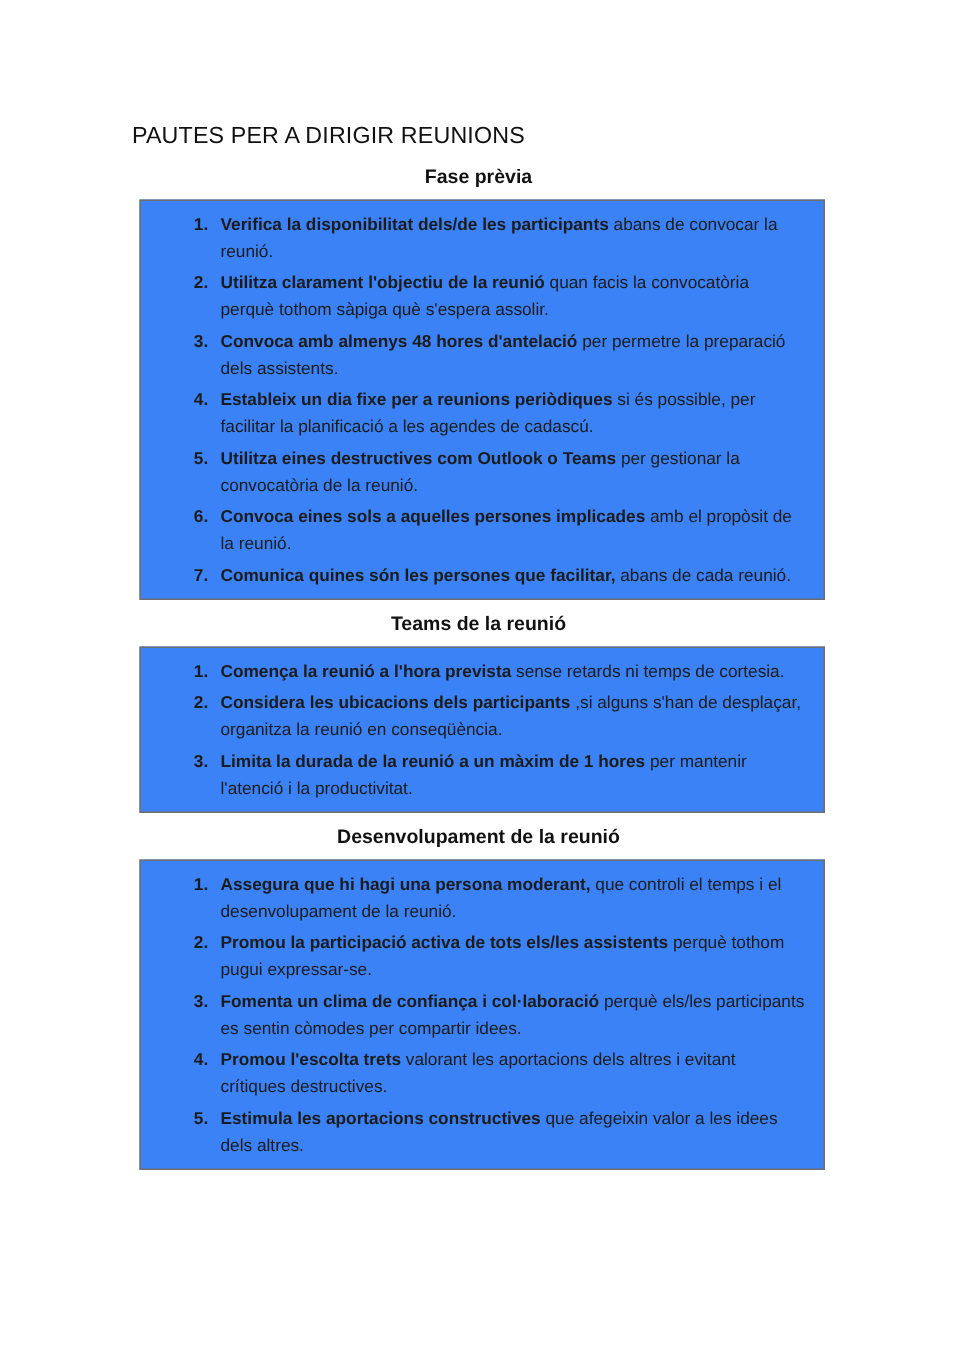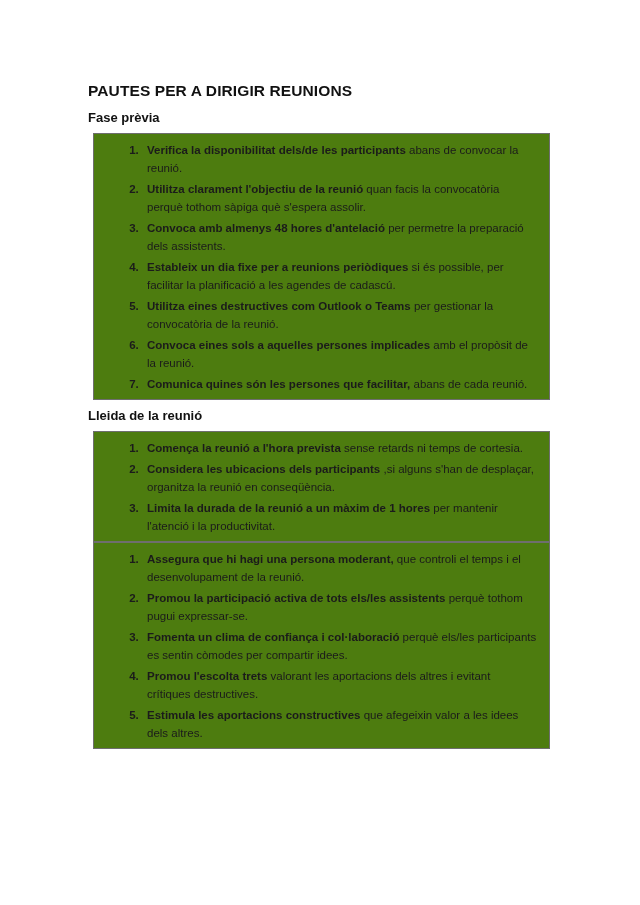--- a/index.html
+++ b/index.html
@@ -13,40 +13,41 @@
     height: 905px;
     background: #ffffff;
     color: #1b1b1b;
     font-family: "Liberation Sans", "DejaVu Sans", sans-serif;
     box-sizing: border-box;
     padding: 82px 90px 0 88px;
     overflow: hidden;
   }
   h1.doc-title {
     font-size: 15.5px;
-    font-weight: 700;
+    font-weight: 400;
     margin: 0 0 10px 0;
     letter-spacing: 0.1px;
     color: #111111;
   }
   p.intro {
     font-size: 11.5px;
     line-height: 17px;
     margin: 0 0 8px 0;
   }
   h2.section-heading {
     font-size: 13px;
     font-weight: 700;
     margin: 8px 0 8px 0;
     color: #111111;
+    text-align: center;
   }
   .box {
     border: 1px solid #6e6e6e;
     margin: 0 0 0 5px;
-    background: #4d7c0f;
+    background: #3b82f6;
   }
   ol.instruction-list {
     margin: 0;
     padding: 7px 12px 6px 48px;
     list-style: decimal outside;
   }
   ol.instruction-list li {
     font-size: 11.5px;
     line-height: 18px;
     margin: 0 0 3px 0;
@@ -76,29 +77,30 @@
       <li><span class="b">Verifica la disponibilitat dels/de les participants</span><span> abans de convocar la reunió.</span></li>
       <li><span class="b">Utilitza clarament l'objectiu de la reunió</span><span> quan facis la convocatòria perquè tothom sàpiga què s'espera assolir.</span></li>
       <li><span class="b">Convoca amb almenys 48 hores d'antelació</span><span> per permetre la preparació dels assistents.</span></li>
       <li><span class="b">Estableix un dia fixe per a reunions periòdiques</span><span> si és possible, per facilitar la planificació a les agendes de cadascú.</span></li>
       <li><span class="b">Utilitza eines destructives com Outlook o Teams</span><span> per gestionar la convocatòria de la reunió.</span></li>
       <li><span class="b">Convoca eines sols a aquelles persones implicades</span><span> amb el propòsit de la reunió.</span></li>
       <li><span class="b">Comunica quines són les persones que facilitar,</span><span> abans de cada reunió.</span></li>
     </ol>
   </div>
 
-  <h2 class="section-heading">Lleida de la reunió</h2>
+  <h2 class="section-heading">Teams de la reunió</h2>
   <div class="box">
     <ol class="instruction-list">
       <li><span class="b">Comença la reunió a l'hora prevista</span><span> sense retards ni temps de cortesia.</span></li>
       <li><span class="b">Considera les ubicacions dels participants</span><span> ,si alguns s'han de desplaçar, organitza la reunió en conseqüència.</span></li>
       <li><span class="b">Limita la durada de la reunió a un màxim de 1 hores</span><span> per mantenir l'atenció i la productivitat.</span></li>
     </ol>
   </div>
 
+  <h2 class="section-heading">Desenvolupament de la reunió</h2>
   <div class="box">
     <ol class="instruction-list">
       <li><span class="b">Assegura que hi hagi una persona moderant,</span><span> que controli el temps i el desenvolupament de la reunió.</span></li>
       <li><span class="b">Promou la participació activa de tots els/les assistents</span><span> perquè tothom pugui expressar-se.</span></li>
       <li><span class="b">Fomenta un clima de confiança i col·laboració</span><span> perquè els/les participants es sentin còmodes per compartir idees.</span></li>
       <li><span class="b">Promou l'escolta trets</span><span> valorant les aportacions dels altres i evitant crítiques destructives.</span></li>
       <li><span class="b">Estimula les aportacions constructives</span><span> que afegeixin valor a les idees dels altres.</span></li>
     </ol>
   </div>
 

